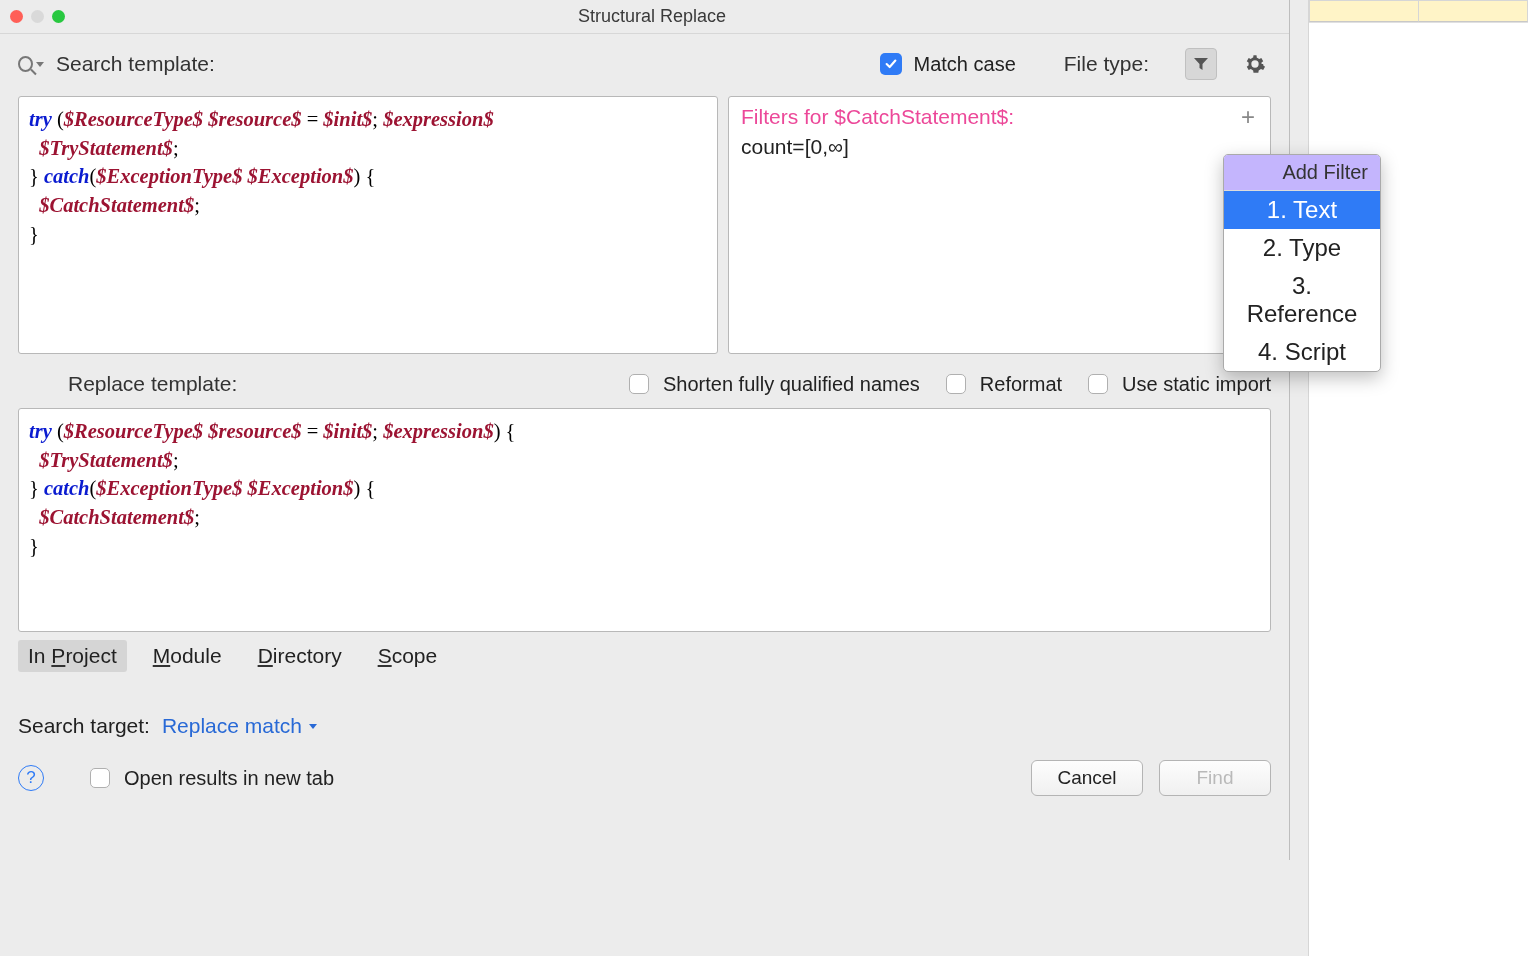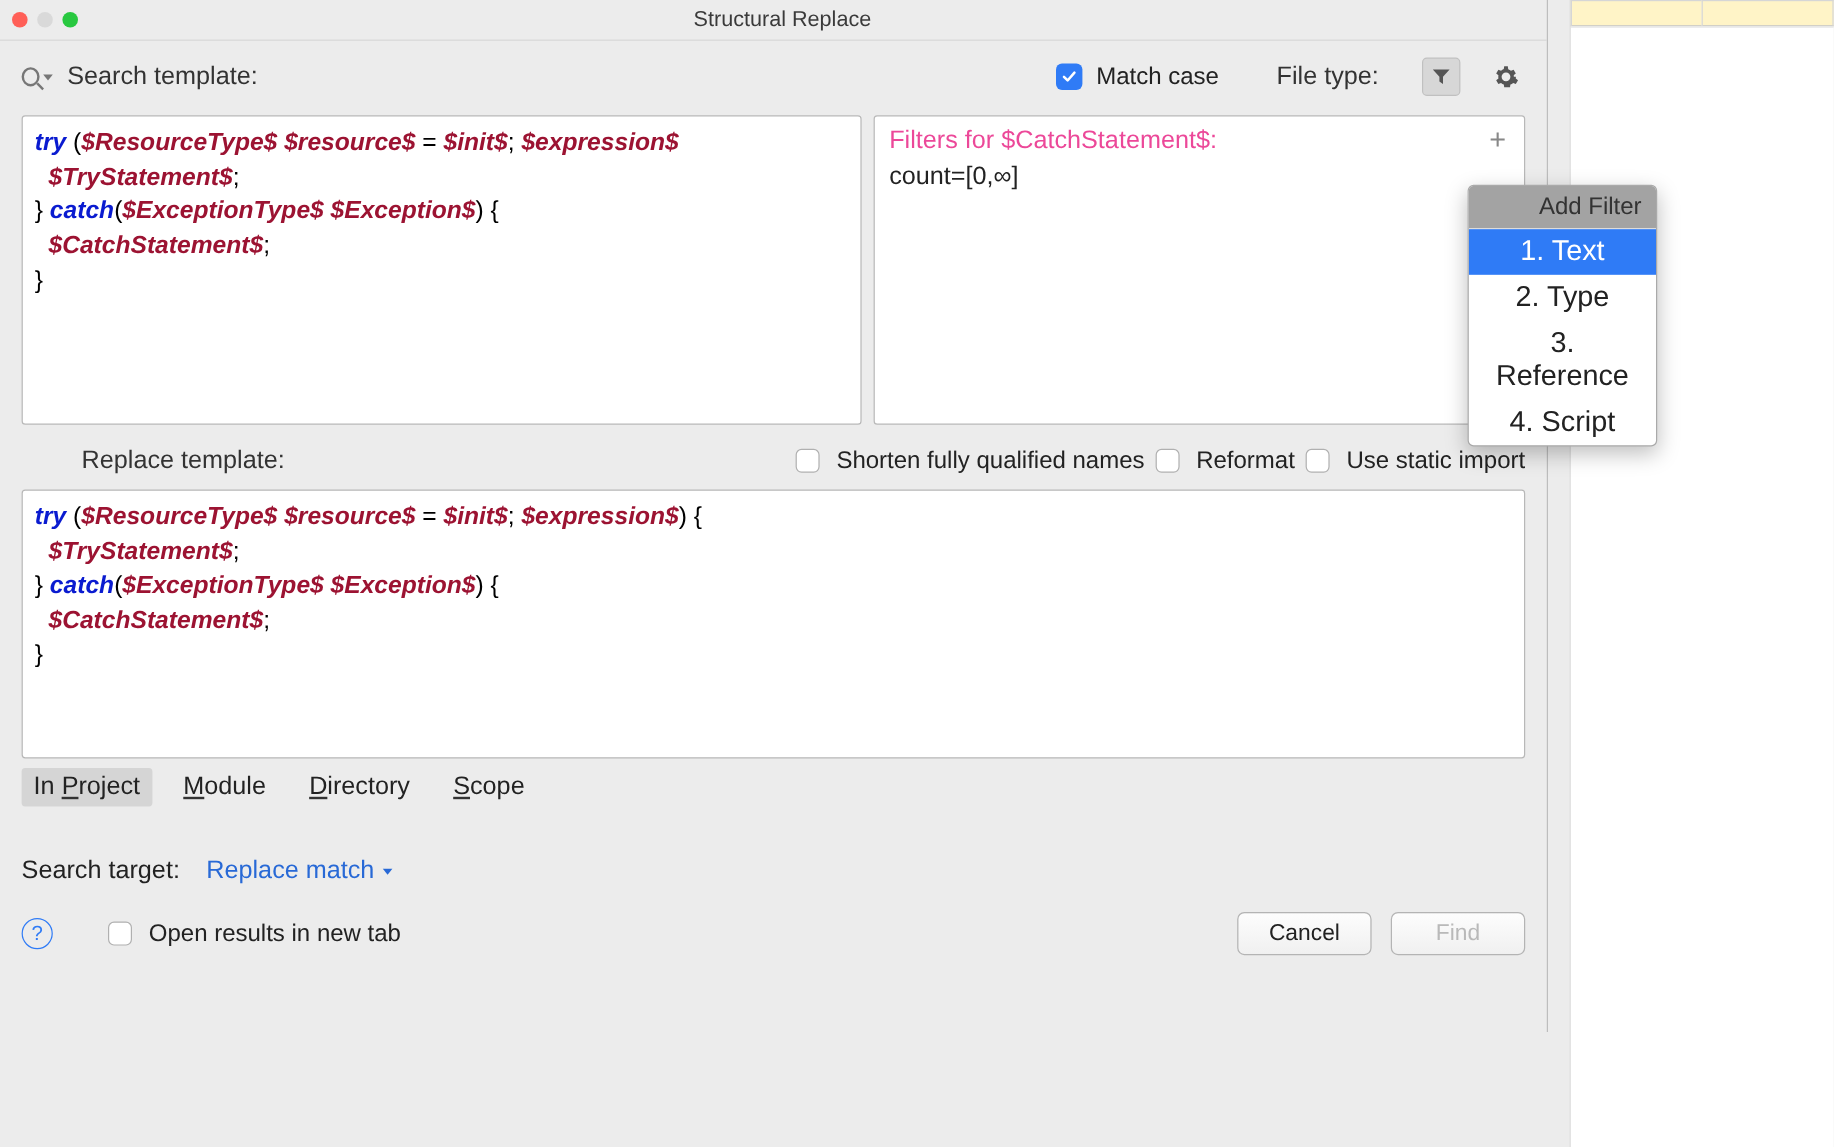--- a/index.html
+++ b/index.html
@@ -41,45 +41,45 @@
   .select .fti::before{content:"";position:absolute;width:11px;height:4px;top:-4px;left:0;background:#a8d4f2;border:1px solid #6ea8d8;border-bottom: none;}
   .select .val { flex:1; font-size:20px; }
   .select .arrows { width:24px; height:100%; background:#2f7bf6; display:flex; flex-direction:column; align-items:center; justify-content:center; gap:2px; }
   .select .up,.select .dn { width:0;height:0;border-left:4px solid transparent;border-right:4px solid transparent;}
   .select .up { border-bottom:4px solid #fff; } .select .dn { border-top:4px solid #fff; }
 
   .filter-btn, .gear-btn { width:32px; height:32px; background:#d7d7d7; border:1px solid #c0c0c0; border-radius:4px; display:flex; align-items:center; justify-content:center; margin-left:10px; }
   .gear-btn { background:transparent; border:none; }
 
   .row2 { display:flex; gap:10px; margin-top:16px; }
-  .codebox { background:#fff; border:1px solid #b8b8b8; border-radius:3px; height:258px; padding:8px 10px; font-family: Liberation Sans, sans-serif; font-size:20.5px; font-style:italic; font-weight:bold; line-height:1.4; white-space:pre; overflow:hidden; }
+  .codebox { background:#fff; border:1px solid #b8b8b8; border-radius:3px; height:258px; padding:8px 10px; font-family: Liberation Serif, serif; font-size:20.5px; font-style:italic; font-weight:bold; line-height:1.4; white-space:pre; overflow:hidden; }
   #code1 { flex:0 0 700px; }
   .filterpanel { flex:1; background:#fff; border:1px solid #b8b8b8; border-radius:3px; height:258px; position:relative; padding:8px 12px; font-size:21px; }
   .filterpanel .hdr { color:#ec4899; }
   .filterpanel .plus { position:absolute; right:10px; top:8px; width:24px; height:24px; display:flex; align-items:center; justify-content:center; font-size:24px; color:#888; cursor:pointer; }
   .filterpanel .cnt { margin-top:6px; color:#222; }
 
   
   .popup { position:absolute; left:1223px; top:154px; width:158px; background:#fff; border:1px solid #aaa; border-radius:5px; box-shadow:0 6px 18px rgba(0,0,0,.25); z-index:10; overflow:hidden; }
-  .popup .title { padding:6px 12px; font-size:20px; text-align:right; color:#333; background:#a3a3a3; border-bottom:1px solid #dcdcdc; }
+  .popup .title { padding:6px 12px; font-size:20px; text-align:right; color:#333; background:#c4b5fd; border-bottom:1px solid #dcdcdc; }
   .popup .opt { padding:5px 14px; font-size:24px; cursor:pointer;text-align:center; }
   .popup .opt.sel { background:#2f7bf6; color:#fff; }
 
-  .replace-row { display:flex; align-items:center; margin-top:18px; gap:9px; padding-left:50px; }
+  .replace-row { display:flex; align-items:center; margin-top:18px; gap:26px; padding-left:50px; }
   .plain-chk { width:20px; height:20px; border:1.5px solid #b0b0b0; border-radius:5px; background:#fff; margin-right:6px; }
   .rc-item { display:flex; align-items:center; gap:8px; }
 
   #code2 { margin-top:12px; height:224px; }
 
   .scopebar { display:flex; gap:16px; margin-top:8px; }
   .scopebtn { padding:4px 10px; font-size:21px; border-radius:3px; cursor:pointer; }
   .scopebtn.active { background:#d5d5d5; }
   .ul { text-decoration:underline; text-decoration-color:#333; }
 
-  .search-target-row { display:flex; align-items:center; gap:22px; margin-top:42px; font-size:21px; }
+  .search-target-row { display:flex; align-items:center; gap:12px; margin-top:42px; font-size:21px; }
   .st-value { color:#2869d6; display:flex; align-items:center; gap:4px; }
 
   .bottom-row { display:flex; align-items:center; margin-top:22px; gap:16px; }
   .help { width:26px; height:26px; border:1.5px solid #2f7bf6; color:#2f7bf6; border-radius:50%; display:flex; align-items:center; justify-content:center; font-size:17px; }
   .btn { min-width:112px; height:36px; padding:0 22px; border-radius:6px; border:1px solid #b4b4b4; background:linear-gradient(#fdfdfd,#f0f0f0); font-size:19px; display:flex; align-items:center; justify-content:center; }
   .btn.disabled { color:#b9b9b9; }
 
   
   .kw { color:#0a1bd0; } 
   .v  { color:#9c1332; } 

